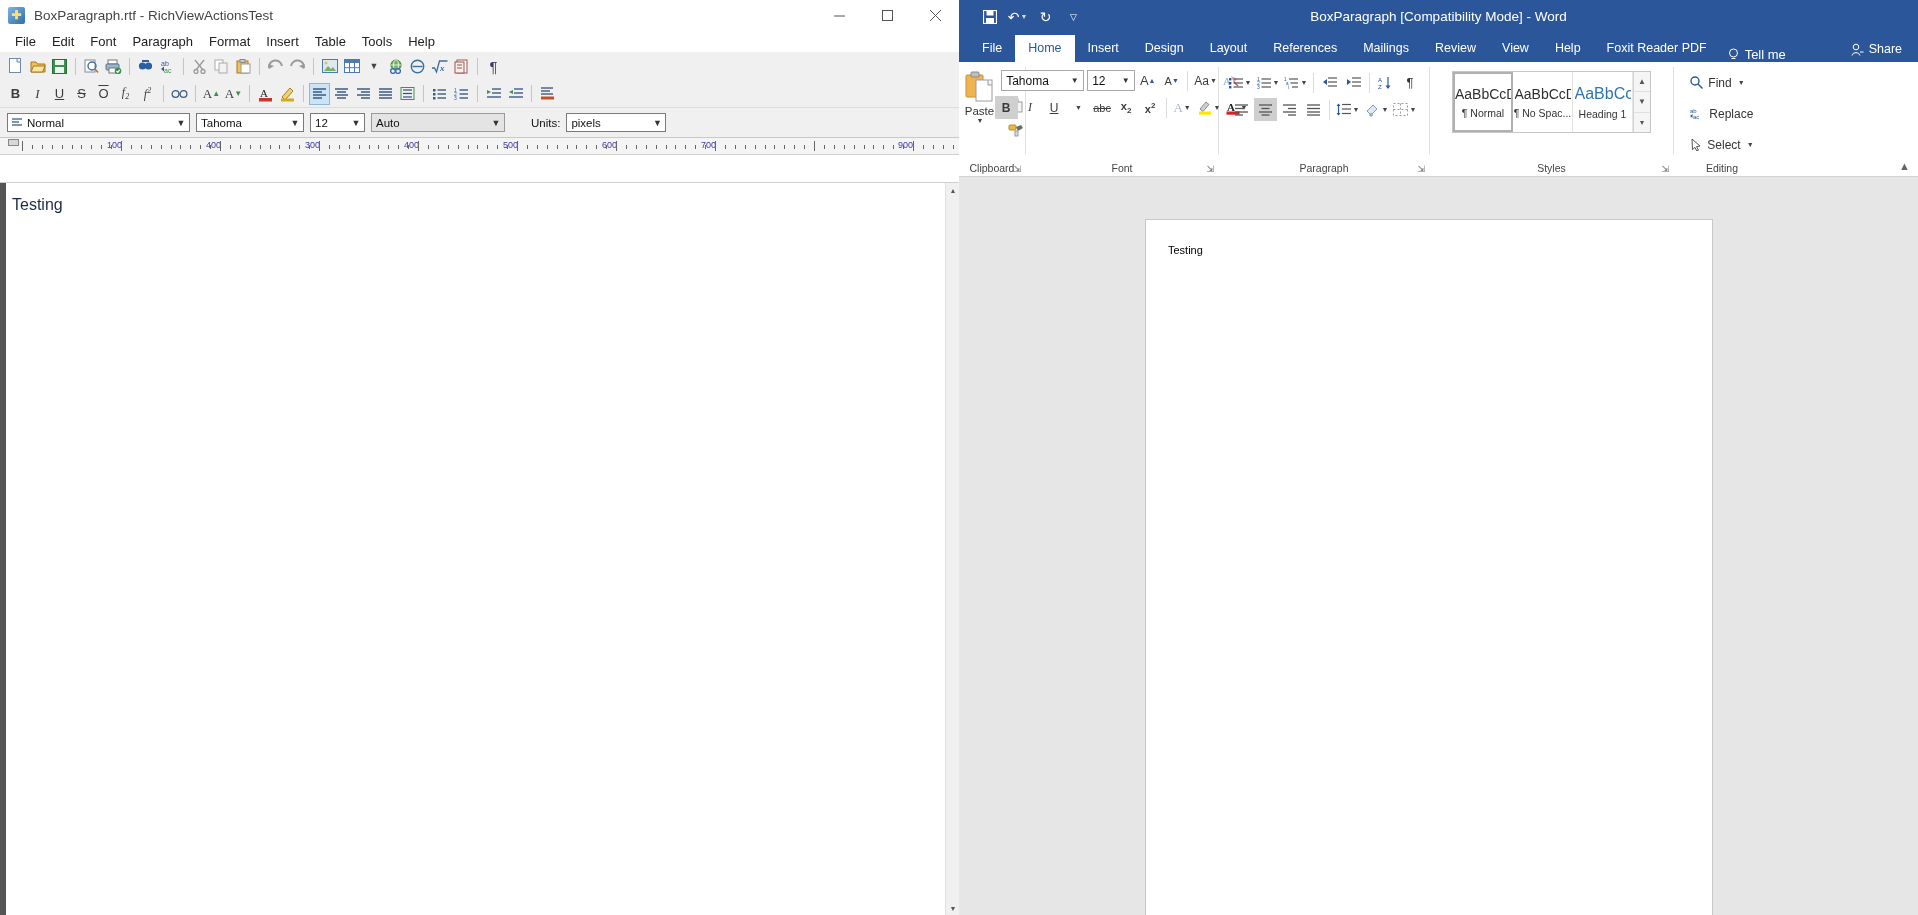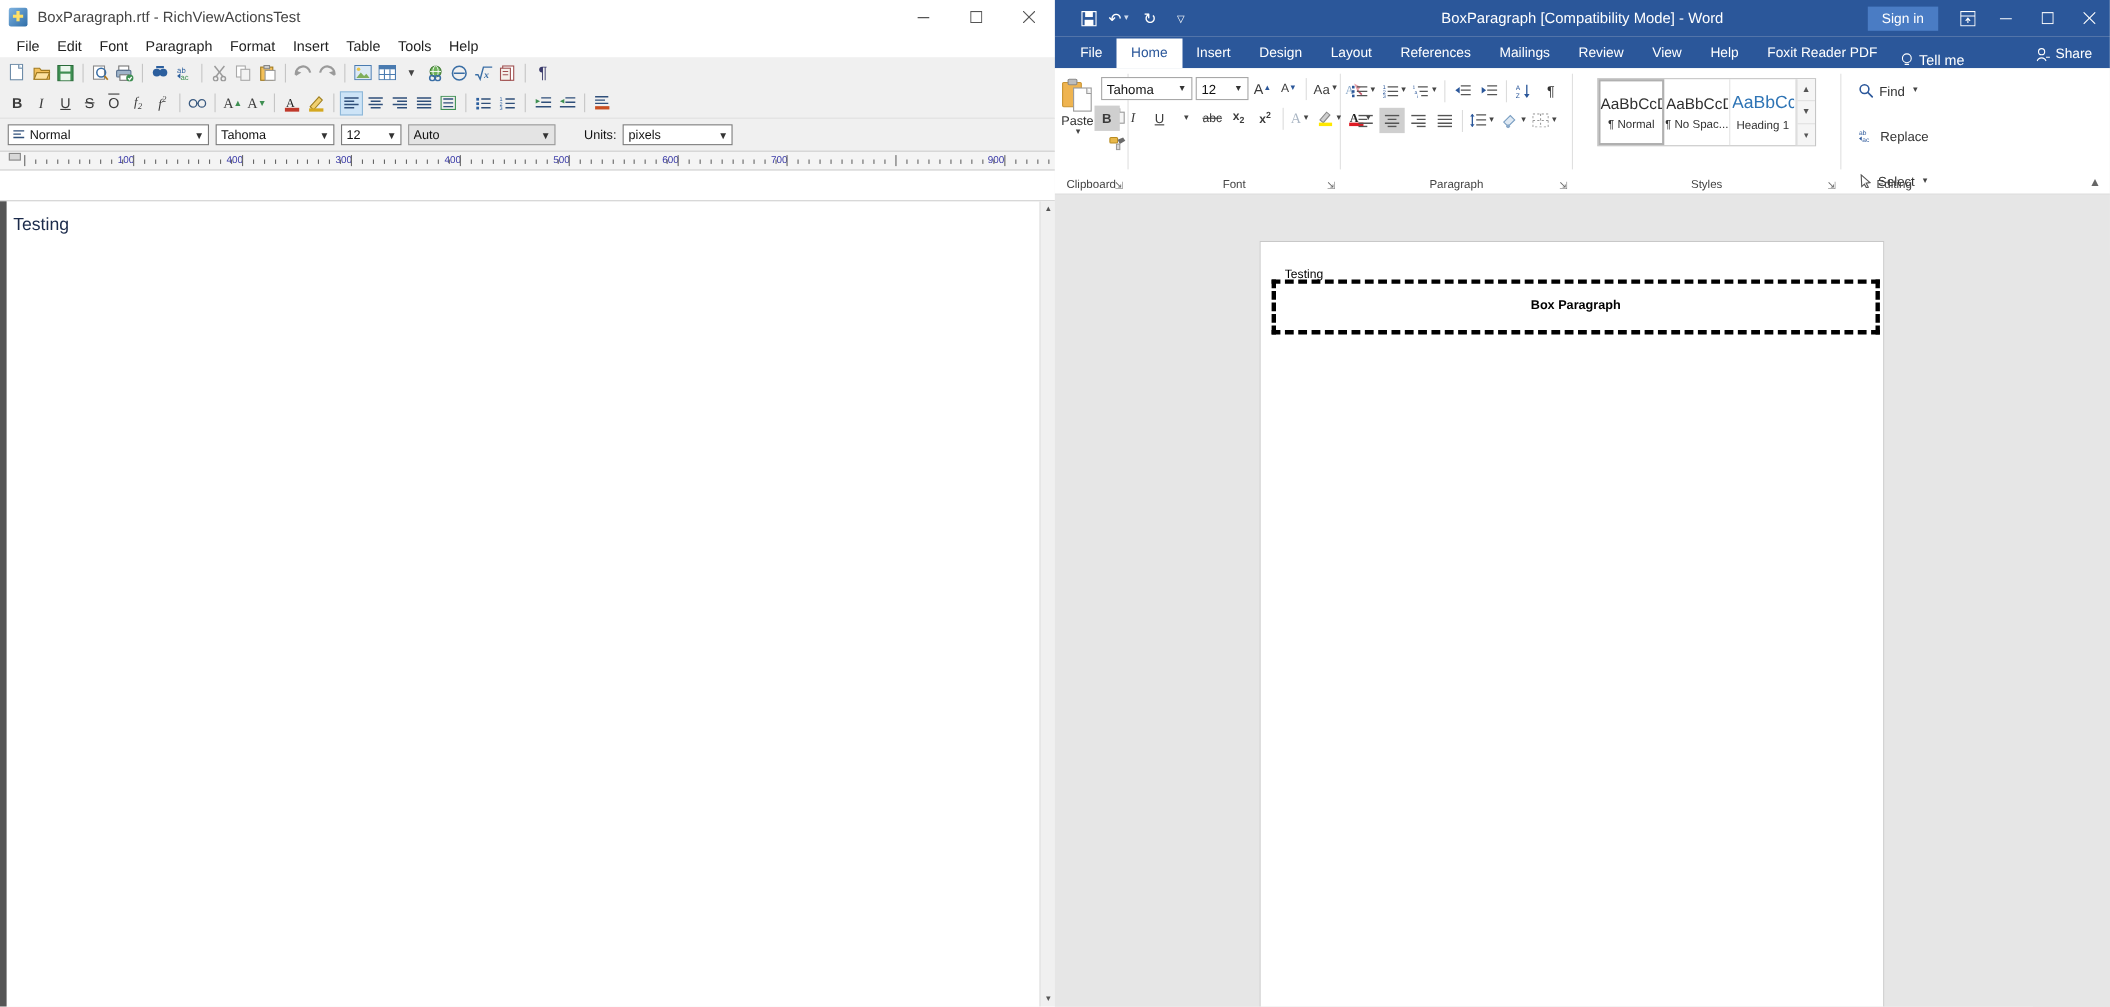--- a/index.html
+++ b/index.html
@@ -622,46 +622,20 @@
           <span class="caret" style="color:#cdd9ec">▼</span>
         </div>
       <div class="qb">
           <span style="font-size:14px">↻</span>
         </div>
       <div class="qb">
           <span style="font-size:9px">▽</span>
         </div>
     </div>
     <div class="w-doctitle">BoxParagraph [Compatibility Mode]  -  Word</div>
-    <div class="w-titleright">
-      <div class="w-signin">Sign in</div>
-      <div class="w-ribbtn">
-          <svg width="14" height="14">
-            <rect x="0.5" y="0.5" width="13" height="13" fill="none" stroke="#fff"></rect>
-            <line x1="0.5" y1="4.5" x2="13.5" y2="4.5" stroke="#fff"></line>
-            <path d="M7 11 l0 -4 M5 9 l2 -2.5 l2 2.5" stroke="#fff" fill="none"></path>
-          </svg>
-        </div>
-      <div class="w-wctl">
-          <svg width="11" height="11">
-            <line x1="0" y1="6" x2="11" y2="6" stroke="#fff"></line>
-          </svg>
-        </div>
-      <div class="w-wctl">
-          <svg width="11" height="11">
-            <rect x="0.5" y="0.5" width="10" height="10" fill="none" stroke="#fff"></rect>
-          </svg>
-        </div>
-      <div class="w-wctl close">
-          <svg width="11" height="11">
-            <line x1="0" y1="0" x2="11" y2="11" stroke="#fff"></line>
-            <line x1="11" y1="0" x2="0" y2="11" stroke="#fff"></line>
-          </svg>
-        </div>
-    </div>
   </div>
 
   <div class="w-tabs">
     <div class="w-tab">File</div>
     <div class="w-tab active">Home</div>
     <div class="w-tab">Insert</div>
     <div class="w-tab">Design</div>
     <div class="w-tab">Layout</div>
     <div class="w-tab">References</div>
     <div class="w-tab">Mailings</div>
@@ -985,21 +959,21 @@
           <div>▼</div>
           <div style="border-bottom:none">▾</div>
         </div>
       </div>
       <div class="w-group-lbl">Styles</div>
       <div class="w-launcher">⇲</div>
     </div>
     <div class="w-group-sep"></div>
 
     <div class="w-group" style="width:96px">
-      <div style="margin-top:6px;display:flex;flex-direction:column;gap:20px">
+      <div style="margin-top:6px;display:flex;flex-direction:column;gap:10px">
         <div class="editing-item">
           <svg width="13" height="13">
               <circle cx="5" cy="5" r="4" fill="none" stroke="#2b579a" stroke-width="1.4"></circle>
               <line x1="8" y1="8" x2="12.5" y2="12.5" stroke="#2b579a" stroke-width="1.4"></line>
             </svg>
           <span>Find</span>
           <span class="caret">▼</span>
         </div>
         <div class="editing-item">
           <svg width="14" height="13">
@@ -1018,19 +992,16 @@
         </div>
       </div>
       <div class="w-group-lbl">Editing</div>
     </div>
     <div class="w-collapse">▲</div>
   </div>
 
   <div class="w-canvas">
     <div class="w-page">
       <div class="pg-testing">Testing</div>
-      <div class="pg-box">
-        <div class="pg-box-text">Box Paragraph</div>
-      </div>
     </div>
   </div>
 
 </div>
 
 </body></html>

